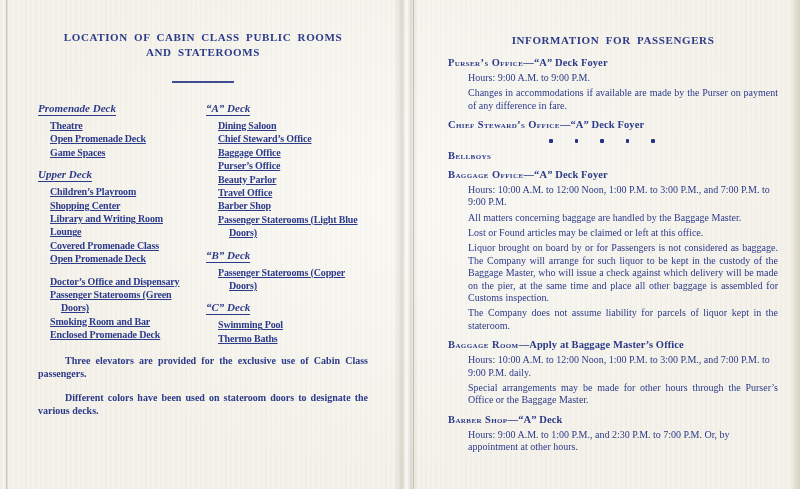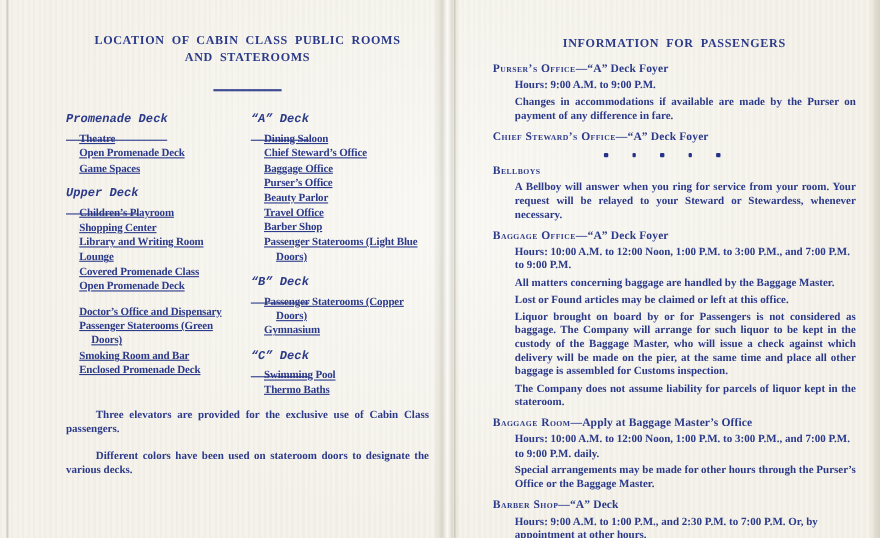--- a/index.html
+++ b/index.html
@@ -20,35 +20,35 @@
   
   .edge-left{position:absolute;left:6px;top:0;bottom:0;width:3px;
     background:linear-gradient(90deg, rgba(140,130,105,0.45), rgba(255,255,255,0.6));}
   .edge-right{position:absolute;right:0;top:0;bottom:0;width:10px;
     background:linear-gradient(90deg, rgba(0,0,0,0), rgba(135,125,100,0.28));}
   .gutter{position:absolute;left:394px;top:0;bottom:0;width:24px;
     background:linear-gradient(90deg, rgba(0,0,0,0), rgba(120,110,85,0.20) 35%, rgba(255,255,255,0.65) 52%, rgba(120,110,85,0.16) 70%, rgba(0,0,0,0));}
   .gutter-line{position:absolute;left:413px;top:0;bottom:0;width:1px;background:rgba(130,120,95,0.35);}
 
   .page{position:absolute;top:0;height:489px;}
-  .page-left{left:60px;width:330px;}
+  .page-left{left:38px;width:330px;}
   .page-right{left:448px;width:330px;}
 
   
   .page-title{
     text-align:center;font-weight:bold;font-size:11px;line-height:15px;
     letter-spacing:0.6px;word-spacing:3px;margin-top:30px;
   }
   .title-rule{width:62px;height:2px;background:#2c3a8a;margin:21px auto 0 auto;opacity:0.9;}
   .deck-columns{display:flex;margin-top:19px;}
   .deck-col-0{width:168px;flex:none;}
   .deck-col-1{width:162px;flex:none;}
   .deck-section{margin-bottom:9px;padding-left:12px;}
   .deck-heading{font-style:italic;font-weight:bold;font-size:11px;margin:0 0 5px -12px;}
-  .deck-heading span{border-bottom:1px solid #2c3a8a;padding-bottom:12px;font-family:Liberation Mono, monospace;}
+  .deck-heading span{border-bottom:1px solid #2c3a8a;padding-bottom:1px;}
   .deck-item{
     font-weight:bold;font-size:10px;line-height:13.4px;
     letter-spacing:-0.15px;
     white-space:pre-line;
     padding-left:11px;text-indent:-11px;text-decoration:underline;
   }
   .left-paras{}
   .body-para{
     font-weight:bold;font-size:10px;line-height:13px;
     text-align:justify;text-indent:27px;margin-bottom:11px;
@@ -57,21 +57,21 @@
   
   .page-title-right{
     text-align:center;font-weight:bold;font-size:11px;line-height:14px;
     letter-spacing:0.6px;word-spacing:3px;margin-top:33px;margin-bottom:9px;
   }
   .info-section{margin-top:6px;}
   .info-heading{font-weight:bold;font-size:10.5px;line-height:13px;letter-spacing:0.1px;}
   .info-heading .sc{font-variant:small-caps;letter-spacing:0.4px;}
   .info-heading .suffix{font-variant:normal;}
   .hours-line, .info-para, .lead-line{
-    font-weight:bold;font-size:10px;line-height:12.4px;
+    font-weight:normal;font-size:10px;line-height:12.4px;
     margin:3px 0 0 20px;
   }
   .info-para{text-align:justify;}
   .dots-row{display:flex;justify-content:center;gap:22px;margin:8px 22px 2px 0;}
   .dot{width:3.5px;height:3.5px;background:#27338a;border-radius:1px;display:inline-block;}
 </style>
 </head>
 <body>
 
 <div class="spread">
@@ -121,21 +121,20 @@
             <div class="deck-item">Beauty Parlor</div>
             <div class="deck-item">Travel Office</div>
             <div class="deck-item">Barber Shop</div>
             <div class="deck-item">Passenger Staterooms (Light Blue
 Doors)</div>
           </div>
           <div class="deck-section">
             <div class="deck-heading"><span>“B” Deck</span></div>
             <div class="deck-item">Passenger Staterooms (Copper
 Doors)</div>
-            <div class="deck-item">Gymnasium</div>
           </div>
           <div class="deck-section">
             <div class="deck-heading"><span>“C” Deck</span></div>
             <div class="deck-item">Swimming Pool</div>
             <div class="deck-item">Thermo Baths</div>
           </div>
         </div>
     </div>
     <div class="left-paras">
         <div class="body-para">Three elevators are provided for the exclusive use of Cabin Class passengers.</div>
@@ -156,21 +155,20 @@
         </div>
         <div class="dots-row">
           <span class="dot"></span>
           <span class="dot"></span>
           <span class="dot"></span>
           <span class="dot"></span>
           <span class="dot"></span>
         </div>
         <div class="info-section">
           <div class="info-heading"><span class="sc">Bellboys</span></div>
-          <div class="info-para">A Bellboy will answer when you ring for service from your room. Your request will be relayed to your Steward or Stewardess, whenever necessary.</div>
         </div>
         <div class="info-section">
           <div class="info-heading"><span class="sc">Baggage Office</span><span class="suffix">—“A” Deck Foyer</span></div>
           <div class="hours-line">Hours:  10:00 A.M. to 12:00 Noon, 1:00 P.M. to 3:00 P.M., and 7:00 P.M. to 9:00 P.M.</div>
           <div class="info-para">All matters concerning baggage are handled by the Baggage Master.</div>
           <div class="info-para">Lost or Found articles may be claimed or left at this office.</div>
           <div class="info-para">Liquor brought on board by or for Passengers is not considered as baggage.  The Company will arrange for such liquor to be kept in the custody of the Baggage Master, who will issue a check against which delivery will be made on the pier, at the same time and place all other baggage is assembled for Customs inspection.</div>
           <div class="info-para">The Company does not assume liability for parcels of liquor kept in the stateroom.</div>
         </div>
         <div class="info-section">

